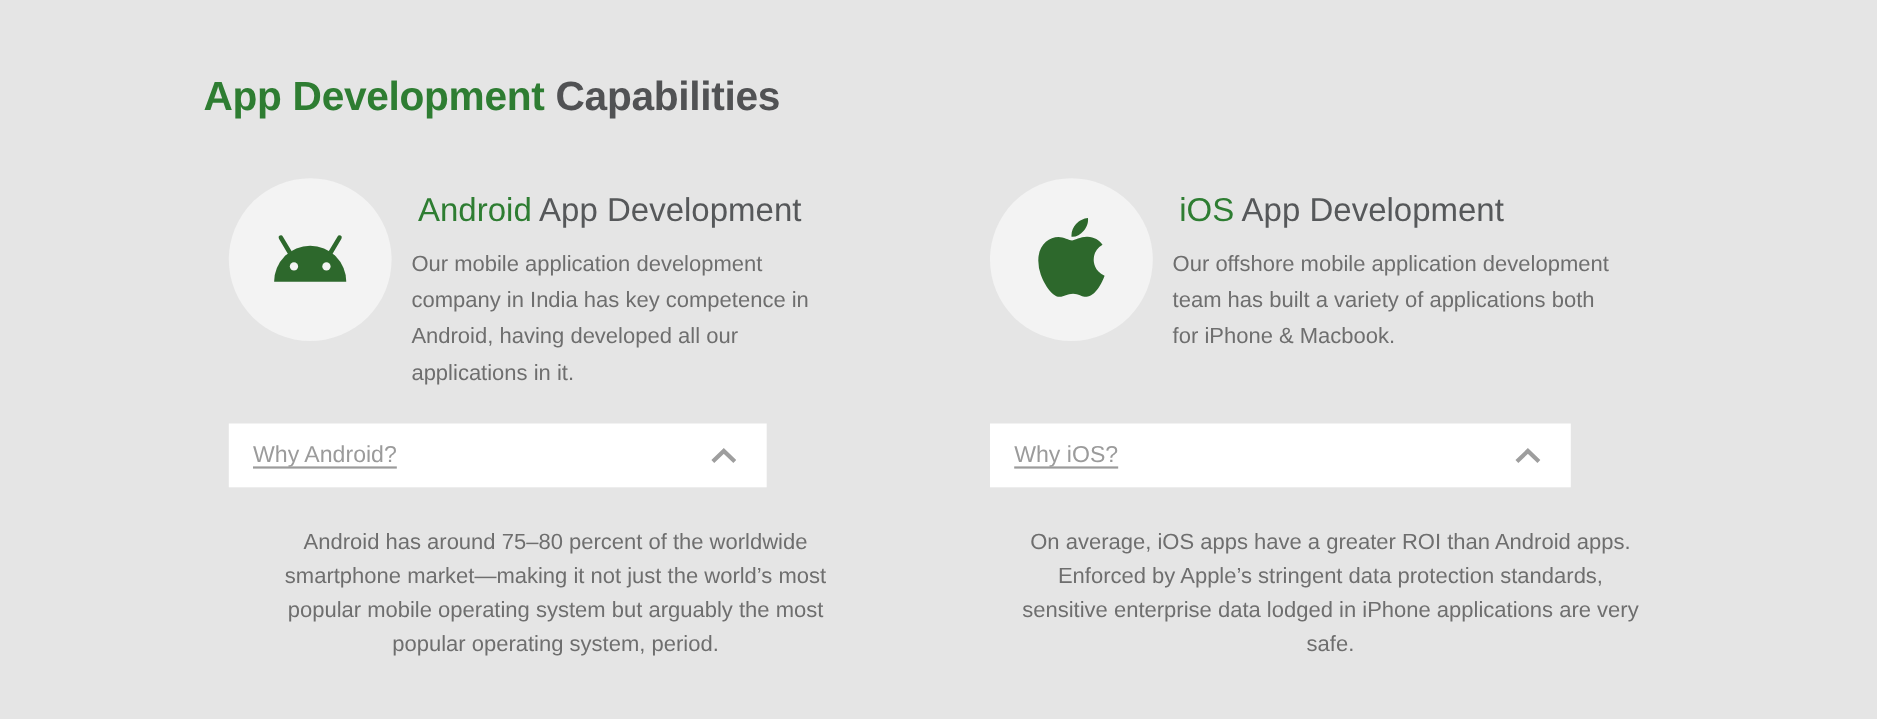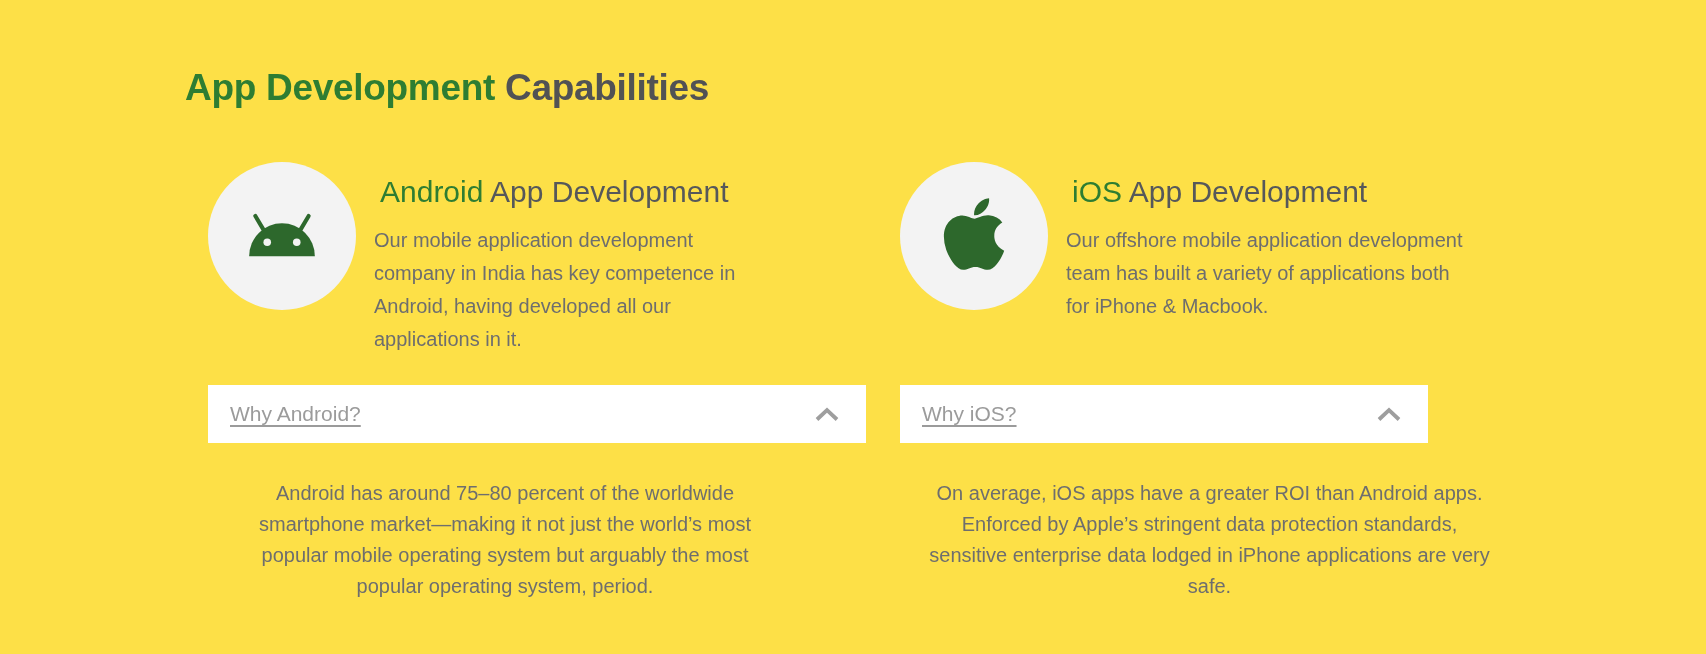--- a/index.html
+++ b/index.html
@@ -1,20 +1,20 @@
 <!DOCTYPE html>
 <html><head>
 <meta charset="utf-8">
 <style>
   html, body { margin: 0; padding: 0; }
   .screen {
     position: relative;
     width: 1706px;
     height: 654px;
-    background: #fde047;
+    background: #e5e5e5;
     overflow: hidden;
     font-family: "Liberation Sans", sans-serif;
   }
   .page-title {
     position: absolute;
     left: 185px;
     top: 42px;
     font-size: 37px;
     font-weight: 700;
     letter-spacing: -0.3px;
@@ -69,21 +69,21 @@
     top: 385px;
     height: 58px;
     background: #ffffff;
     box-sizing: border-box;
     padding: 0 26px 0 22px;
     display: flex;
     align-items: center;
     justify-content: space-between;
     cursor: pointer;
   }
-  .col-android .accordion { width: 658px; }
+  .col-android .accordion { width: 489px; }
   .col-ios .accordion { width: 528px; }
 
   .accordion-label {
     font-size: 21px;
     color: #9b9b9b;
     text-decoration: underline;
     text-underline-offset: 4px;
   }
   .chevron { display: flex; align-items: center; }
 

